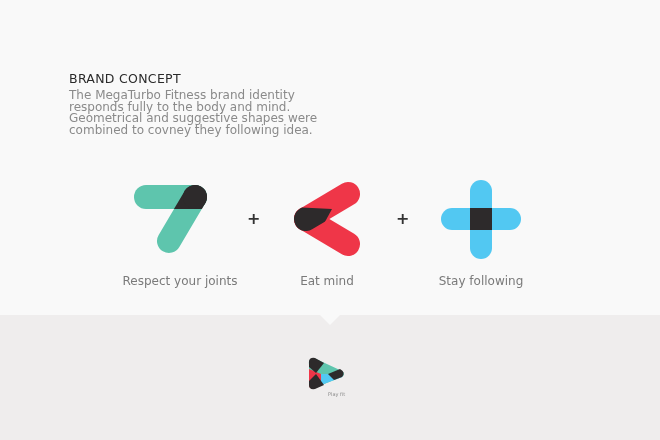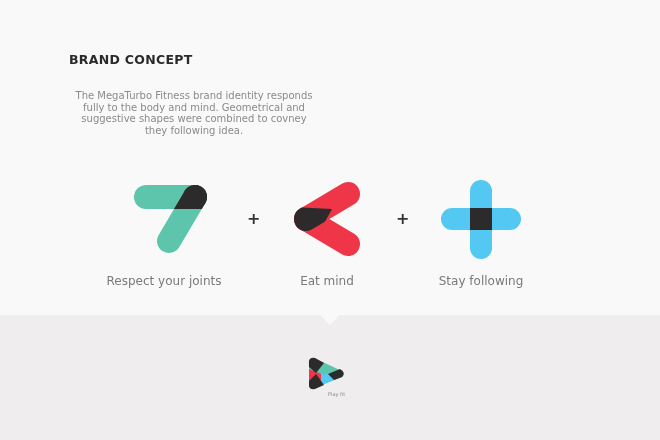--- a/index.html
+++ b/index.html
@@ -1,21 +1,21 @@
 <!DOCTYPE html>
 <html><head>
 <meta charset="utf-8">
 <style>
   html, body { margin:0; padding:0; }
   body { width:660px; height:440px; position:relative; overflow:hidden; background:#f9f9f9; font-family:"DejaVu Sans", sans-serif; }
   .top { position:absolute; left:0; top:0; width:660px; height:315px; background:#f9f9f9; }
   .bottom { position:absolute; left:0; top:315px; width:660px; height:125px; background:#efeded; }
   .notch { position:absolute; left:320px; top:315px; width:0; height:0; border-left:10px solid transparent; border-right:10px solid transparent; border-top:10px solid #f9f9f9; }
-  .title { position:absolute; left:69px; top:52px; font-size:12.5px; letter-spacing:0.3px; color:#2a2a2a; font-weight:bold; }
-  .desc { position:absolute; left:69px; top:90px; width:250px; font-size:10px; line-height:11.5px; color:#8a8a8a;text-align:center; }
+  .title { position:absolute; left:69px; top:71px; font-size:12.5px; letter-spacing:0.3px; color:#2a2a2a; font-weight:normal; }
+  .desc { position:absolute; left:69px; top:90px; width:250px; font-size:12px; line-height:11.5px; color:#8a8a8a; }
   .icon { position:absolute; }
   .plus-sign { position:absolute; font-size:16px; font-weight:bold; color:#333; line-height:16px; }
   .label { position:absolute; top:274px; font-size:12px; color:#7a7a7a; text-align:center; width:160px; }
   .logo { position:absolute; left:308px; top:357px; }
   .logo-text { position:absolute; left:328px; top:391px; font-size:5px; color:#8a8a8a; }
 </style>
 </head>
 <body>
 
 <div class="top"></div>
@@ -50,21 +50,21 @@
 </svg>
 
 <div class="plus-sign" style="left:396px;top:211px">+</div>
 
 <svg class="icon" style="left:441px;top:180px" width="80" height="79" viewBox="0 0 80 79">
   <line x1="40" y1="11" x2="40" y2="68" stroke="#52c8f2" stroke-width="22" stroke-linecap="round"></line>
   <line x1="11" y1="39" x2="69" y2="39" stroke="#52c8f2" stroke-width="22" stroke-linecap="round"></line>
   <rect x="29" y="28" width="22" height="22" fill="#2d2a2b"></rect>
 </svg>
 
-<div class="label" style="left:84px">Respect your joints</div>
+<div class="label" style="left:100px">Respect your joints</div>
 <div class="label" style="left:247px">Eat mind</div>
 <div class="label" style="left:401px">Stay following</div>
 
 <svg class="logo" width="38" height="34" viewBox="0 0 38 34">
   <path d="M4 2 Q0 2 1 8 L1 27 Q1 33 6 31 L34 20 Q38 17 34 14 L6 1 Z" fill="#5ec5ad"></path>
   <path d="M1 12 L1 27 Q1 33 6 31 L13 28 L13 17 Z" fill="#ef3648"></path>
   <path d="M13 17 L13 28 L34 20 Q36 18 34 17 Z" fill="#52c8f2"></path>
   <path d="M1 4 Q2 0 7 1 L16 6 L8 16 L1 10 Z" fill="#2d2a2b"></path>
   <path d="M1 24 L8 17 L16 28 L7 32 Q1 33 1 28 Z" fill="#2d2a2b"></path>
   <path d="M20 17 L32 12 Q38 15 34 20 L26 23 Z" fill="#2d2a2b"></path>

